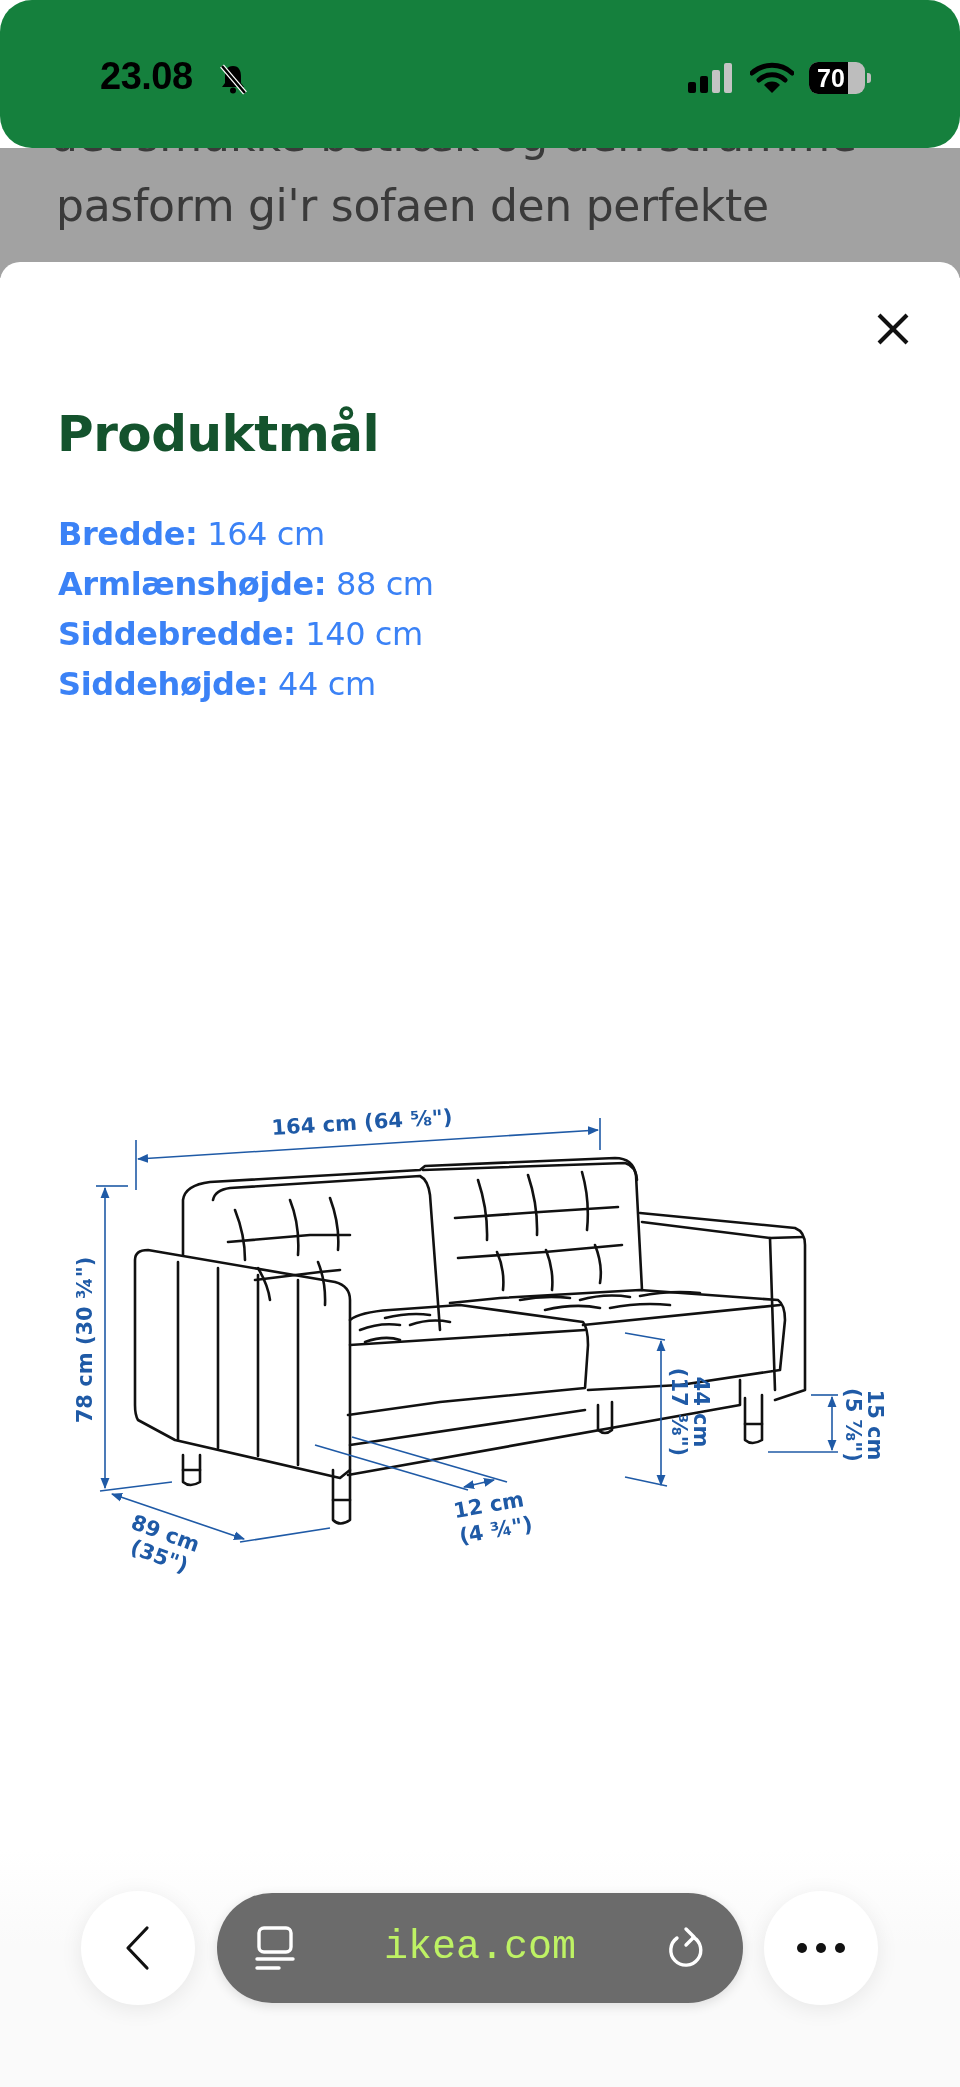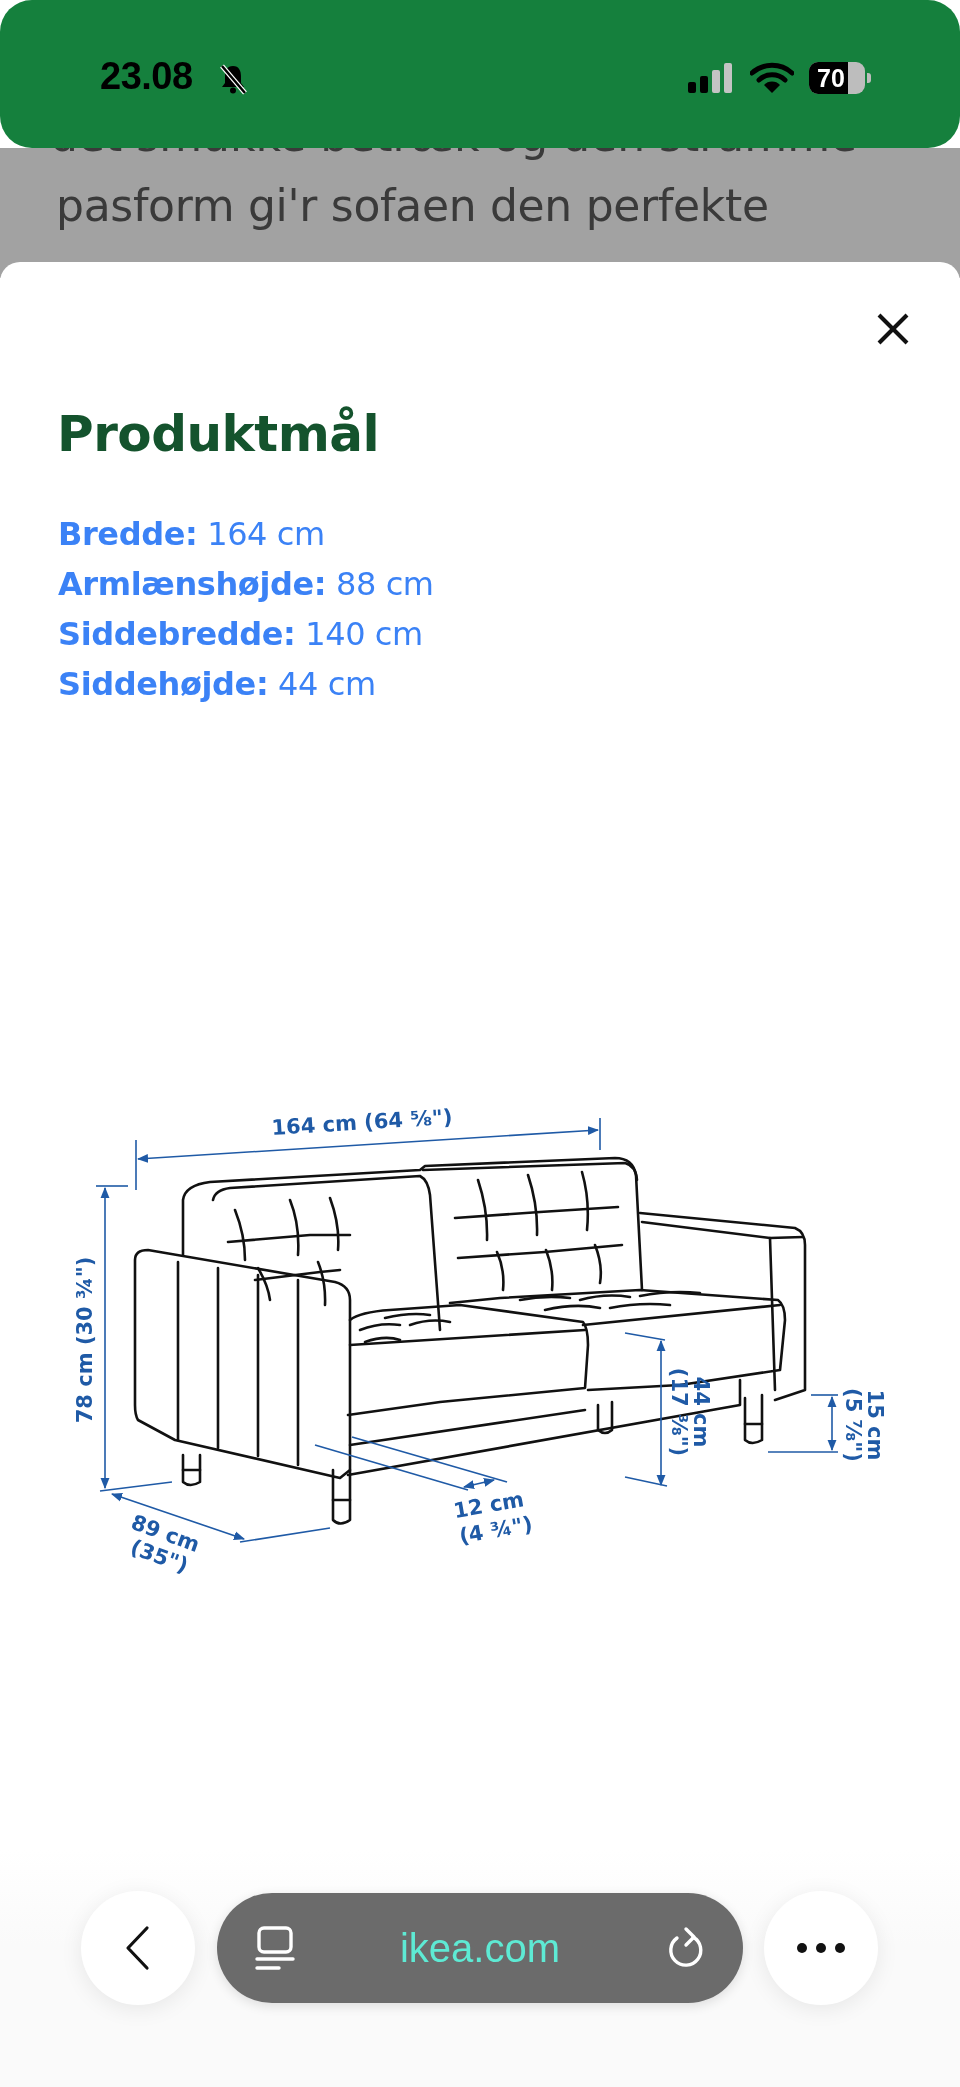--- a/index.html
+++ b/index.html
@@ -26,21 +26,21 @@
   .dim-row { height:50px; font-size:32px; color:#3b82f6; white-space:nowrap; line-height:44px; letter-spacing:-0.4px; }
   .dim-row .lbl { font-weight:bold; }
 
   .diagram { position:absolute; left:0; top:1080px; width:960px; height:600px; }
 
   .bottombar { position:absolute; left:0; top:1850px; width:960px; height:237px; background:linear-gradient(#ffffff00, #fafafa 40%, #fafafa); }
   .circle-btn { position:absolute; width:114px; height:114px; border-radius:57px; background:#ffffff; box-shadow:0 4px 22px rgba(0,0,0,0.08); display:flex; align-items:center; justify-content:center; cursor:pointer; }
   .back-btn { left:81px; top:1891px; }
   .more-btn { left:764px; top:1891px; }
   .urlpill { position:absolute; left:217px; top:1893px; width:526px; height:110px; border-radius:55px; background:#6b6b6b; box-shadow:0 3px 12px rgba(0,0,0,0.12); }
-  .urlpill .url { position:absolute; left:0; width:526px; top:0; height:110px; line-height:110px; text-align:center; color:#5eead4; font-family:Liberation Sans, sans-serif; font-size:40px; }
+  .urlpill .url { position:absolute; left:0; width:526px; top:0; height:110px; line-height:110px; text-align:center; color:#bef264; font-family:Liberation Mono, monospace; font-size:40px; }
   .urlpill .reader { position:absolute; left:36px; top:33px; width:44px; height:46px; }
   .urlpill .reload { position:absolute; left:446px; top:32px; width:46px; height:46px; }
 </style>
 </head>
 <body>
 
 <div class="statusbar">
   <span class="time">23.08</span>
   <svg class="bell" viewBox="0 0 34 34">
     <path d="M17 4 C11 4 9 9 9 14 L9 21 L6 25 L28 25 L25 21 L25 14 C25 9 23 4 17 4 Z" fill="#000"></path>

